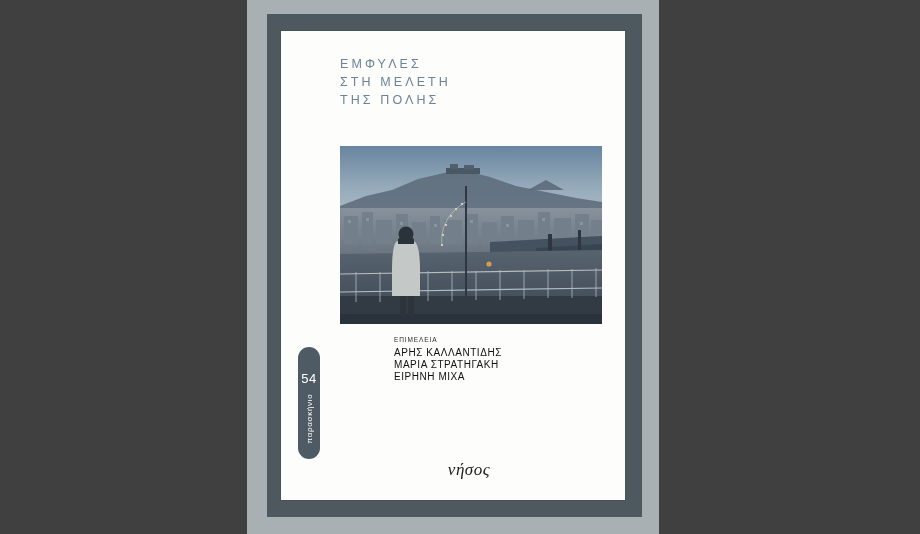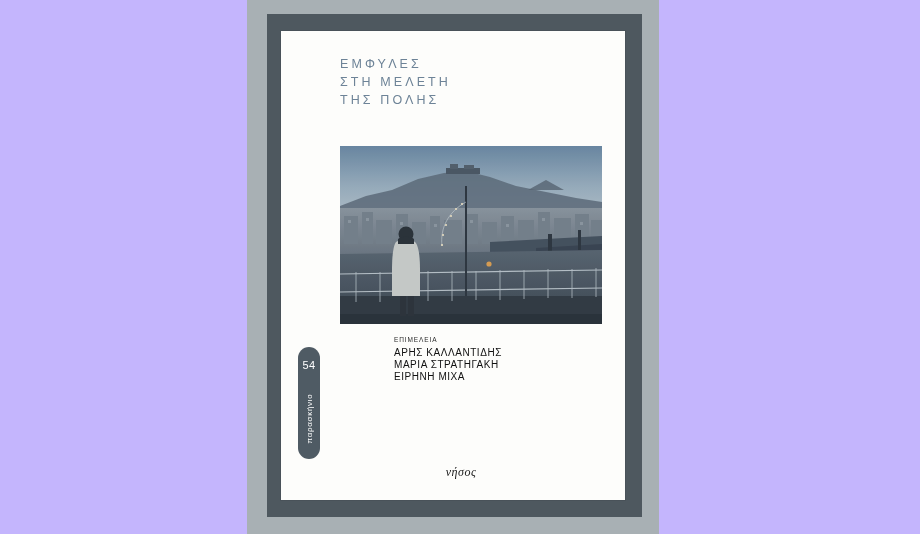--- a/index.html
+++ b/index.html
@@ -11,21 +11,21 @@
     width: 920px;
     height: 534px;
     overflow: hidden;
     font-family: "Liberation Sans", sans-serif;
   }
 
   .viewer {
     position: relative;
     width: 920px;
     height: 534px;
-    background: #c4b5fd;
+    background: #404040;
   }
 
   
   .viewer-bg {
     position: absolute;
     left: 247px;
     top: 0;
     width: 412px;
     height: 534px;
     background: #a8b0b4;
@@ -117,25 +117,25 @@
     left: 17px;
     top: 316px;
     width: 22px;
     height: 112px;
     background: #4f5b64;
     border-radius: 11px;
     color: #ffffff;
   }
   .series-num {
     position: absolute;
-    top: 12px;
+    top: 24px;
     left: 0;
     width: 100%;
     text-align: center;
-    font-size: 11px;
+    font-size: 13px;
     letter-spacing: 0.4px;
   }
   .series-word {
     position: absolute;
     bottom: 8px;
     left: 50%;
     transform: translateX(-50%) rotate(-90deg);
     transform-origin: center;
     font-size: 8px;
     letter-spacing: 0.7px;
@@ -145,27 +145,27 @@
     position: absolute;
     left: -38px;
     bottom: 28px;
     width: 98px;
     height: 22px;
   }
 
   
   .publisher {
     position: absolute;
-    left: 8px;
+    left: 16px;
     bottom: 20px;
     width: 100%;
     text-align: center;
     font-family: "Liberation Serif", serif;
     font-style: italic;
-    font-size: 12px;
+    font-size: 17px;
     color: #1a1a1a;
     letter-spacing: 0.5px;
   }
 </style>
 </head>
 <body>
 
 <div class="viewer">
 
   <div class="viewer-bg"></div>

